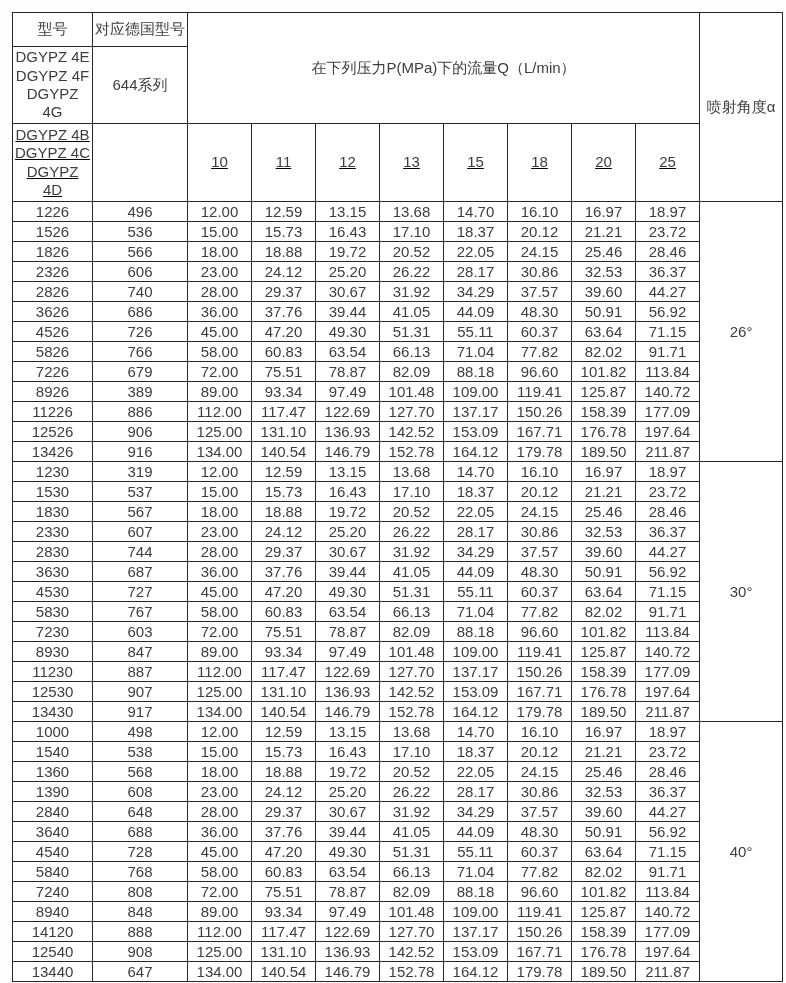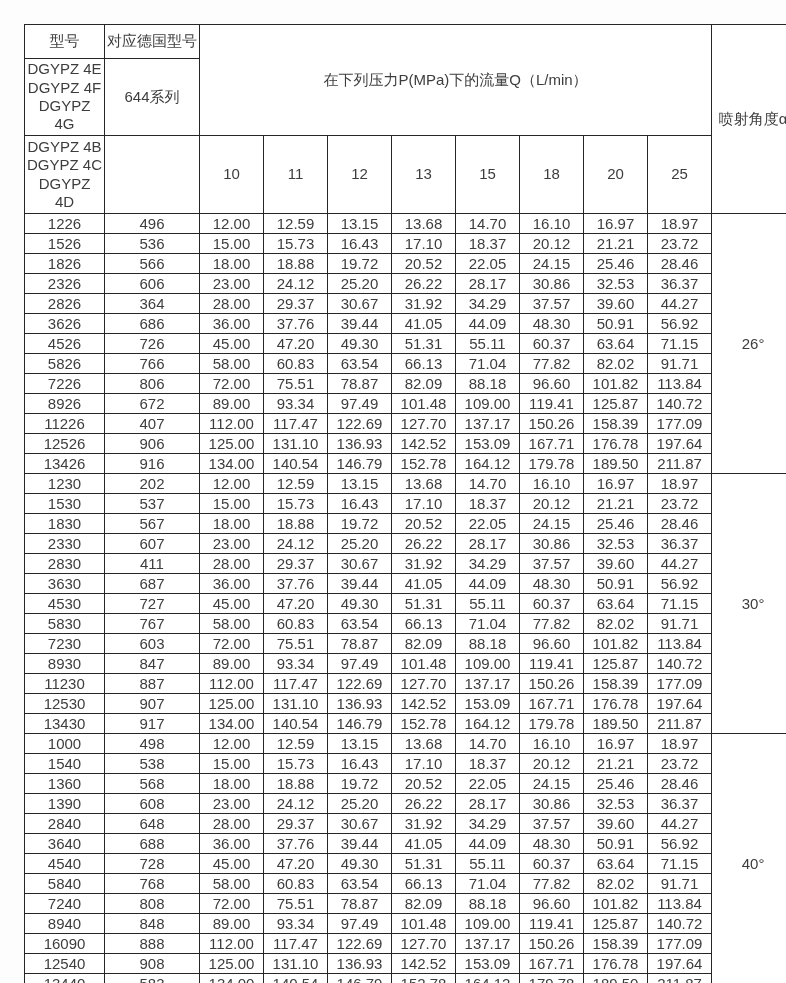--- a/index.html
+++ b/index.html
@@ -1,34 +1,34 @@
 <!DOCTYPE html>
 <html><head>
 <meta charset="utf-8">
 <style>
   html,body { margin:0; padding:0; background:#fbfbfb; }
   .page {
     width:786px; height:983px; box-sizing:border-box;
-    padding:24px; background:#fdfdfd;
+    padding:12px; background:#fdfdfd;
     font-family:"Liberation Sans","DejaVu Sans",sans-serif;
   }
   table.spec {
     border-collapse:collapse; table-layout:fixed;
     width:770px; background:#ffffff;
   }
   table.spec td {
     border:1px solid #262626;
     text-align:center; vertical-align:middle;
     color:#3d3d3d; font-size:15px; line-height:1.22;
     padding:0; overflow:hidden;
   }
   
   tr.hrow1 { height:34px; }
   tr.hrow2 { height:77px; }
-  tr.hrow3 { height:78px; }
+  tr.hrow3 { height:78px;text-decoration:underline; }
   td.multiline { white-space:pre-line;margin-top:15px; }
   td.german-head { padding:0 4px; }
   td.angle-head { white-space:nowrap; font-size:14px;margin-left:44px; }
   
   tbody.data tr { height:20px; }
   tbody.data td { font-size:15px; line-height:1; }
   td.angle { font-size:15px; }
 </style>
 </head>
 <body>
@@ -123,21 +123,21 @@
           <td>24.12</td>
           <td>25.20</td>
           <td>26.22</td>
           <td>28.17</td>
           <td>30.86</td>
           <td>32.53</td>
           <td>36.37</td>
         </tr>
         <tr>
           <td>2826</td>
-          <td>364</td>
+          <td>740</td>
           <td>28.00</td>
           <td>29.37</td>
           <td>30.67</td>
           <td>31.92</td>
           <td>34.29</td>
           <td>37.57</td>
           <td>39.60</td>
           <td>44.27</td>
         </tr>
         <tr>
@@ -171,45 +171,45 @@
           <td>60.83</td>
           <td>63.54</td>
           <td>66.13</td>
           <td>71.04</td>
           <td>77.82</td>
           <td>82.02</td>
           <td>91.71</td>
         </tr>
         <tr>
           <td>7226</td>
-          <td>806</td>
+          <td>679</td>
           <td>72.00</td>
           <td>75.51</td>
           <td>78.87</td>
           <td>82.09</td>
           <td>88.18</td>
           <td>96.60</td>
           <td>101.82</td>
           <td>113.84</td>
         </tr>
         <tr>
           <td>8926</td>
-          <td>672</td>
+          <td>389</td>
           <td>89.00</td>
           <td>93.34</td>
           <td>97.49</td>
           <td>101.48</td>
           <td>109.00</td>
           <td>119.41</td>
           <td>125.87</td>
           <td>140.72</td>
         </tr>
         <tr>
           <td>11226</td>
-          <td>407</td>
+          <td>886</td>
           <td>112.00</td>
           <td>117.47</td>
           <td>122.69</td>
           <td>127.70</td>
           <td>137.17</td>
           <td>150.26</td>
           <td>158.39</td>
           <td>177.09</td>
         </tr>
         <tr>
@@ -231,21 +231,21 @@
           <td>140.54</td>
           <td>146.79</td>
           <td>152.78</td>
           <td>164.12</td>
           <td>179.78</td>
           <td>189.50</td>
           <td>211.87</td>
         </tr>
         <tr>
           <td>1230</td>
-          <td>202</td>
+          <td>319</td>
           <td>12.00</td>
           <td>12.59</td>
           <td>13.15</td>
           <td>13.68</td>
           <td>14.70</td>
           <td>16.10</td>
           <td>16.97</td>
           <td>18.97</td>
           <td rowspan="13" class="angle">30°</td>
         </tr>
@@ -280,21 +280,21 @@
           <td>24.12</td>
           <td>25.20</td>
           <td>26.22</td>
           <td>28.17</td>
           <td>30.86</td>
           <td>32.53</td>
           <td>36.37</td>
         </tr>
         <tr>
           <td>2830</td>
-          <td>411</td>
+          <td>744</td>
           <td>28.00</td>
           <td>29.37</td>
           <td>30.67</td>
           <td>31.92</td>
           <td>34.29</td>
           <td>37.57</td>
           <td>39.60</td>
           <td>44.27</td>
         </tr>
         <tr>
@@ -508,21 +508,21 @@
           <td>89.00</td>
           <td>93.34</td>
           <td>97.49</td>
           <td>101.48</td>
           <td>109.00</td>
           <td>119.41</td>
           <td>125.87</td>
           <td>140.72</td>
         </tr>
         <tr>
-          <td>16090</td>
+          <td>14120</td>
           <td>888</td>
           <td>112.00</td>
           <td>117.47</td>
           <td>122.69</td>
           <td>127.70</td>
           <td>137.17</td>
           <td>150.26</td>
           <td>158.39</td>
           <td>177.09</td>
         </tr>
@@ -533,21 +533,21 @@
           <td>131.10</td>
           <td>136.93</td>
           <td>142.52</td>
           <td>153.09</td>
           <td>167.71</td>
           <td>176.78</td>
           <td>197.64</td>
         </tr>
         <tr>
           <td>13440</td>
-          <td>583</td>
+          <td>647</td>
           <td>134.00</td>
           <td>140.54</td>
           <td>146.79</td>
           <td>152.78</td>
           <td>164.12</td>
           <td>179.78</td>
           <td>189.50</td>
           <td>211.87</td>
         </tr>
       </tbody>

